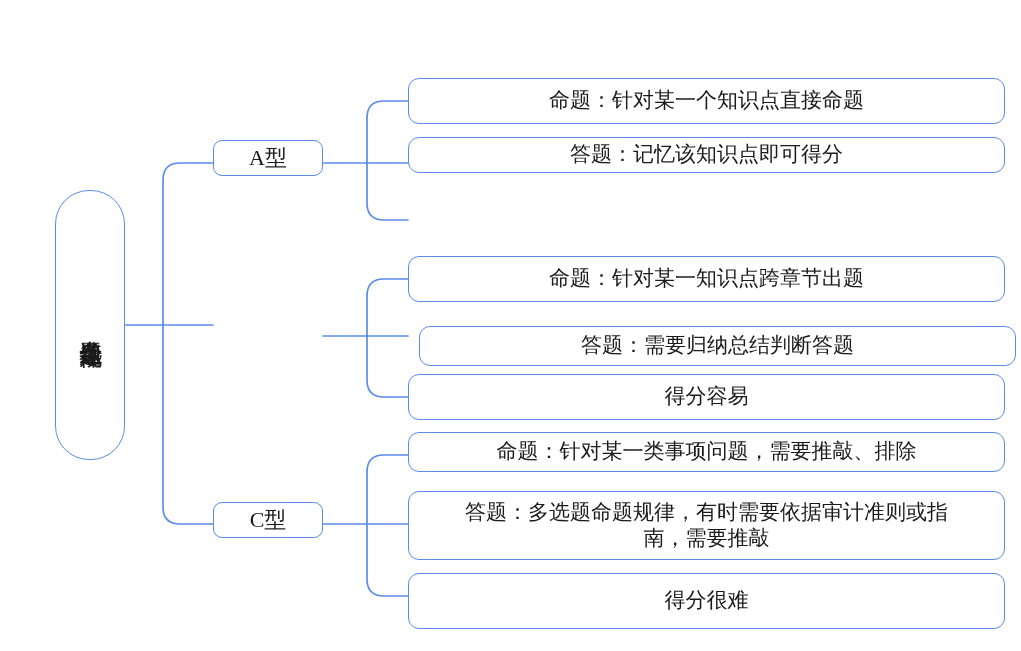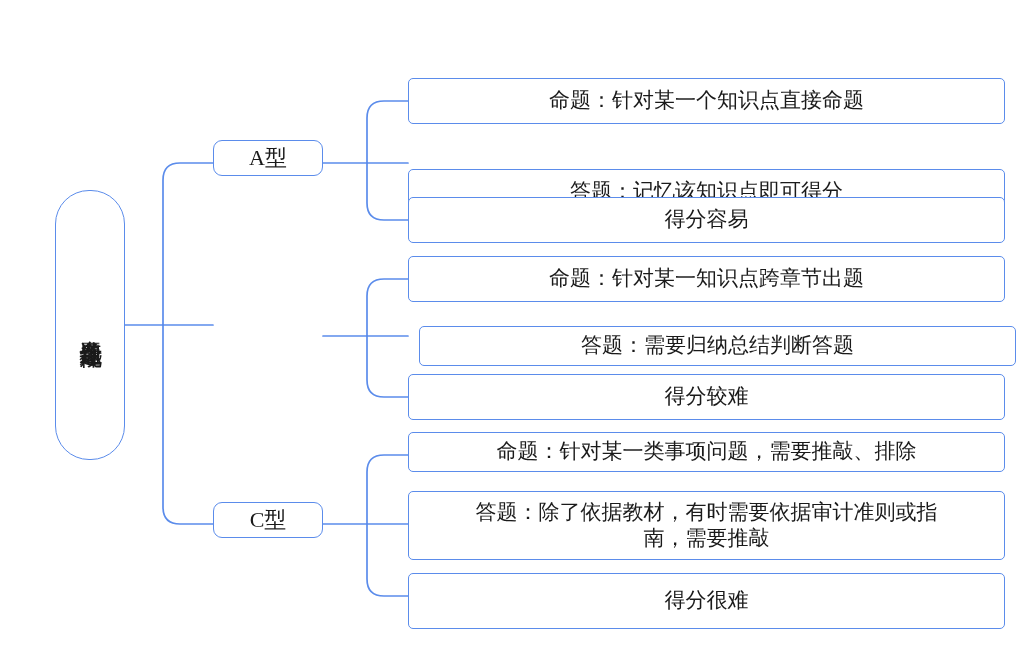--- a/index.html
+++ b/index.html
@@ -68,32 +68,32 @@
     font-size: 22px;
   }
   .node-type-a { top: 140px; }
   .node-type-b { top: 313px; }
   .node-type-c { top: 502px; }
 
   
   .node-leaf {
     left: 408px;
     width: 597px;
-    border-radius: 5px;
+    border-radius: 11px;
     font-size: 21px;
     padding: 0 10px;
   }
   .node-leaf .leaf-text {
     line-height: 1.22;
     width: 100%;
   }
   .node-leaf .leaf-text .ln2 { display: block; }
 
   .lf-a1 { top: 78px;  height: 46px; }
-  .lf-a2 { top: 137px; height: 46px; margin-top: 32px; }
+  .lf-a2 { top: 137px; height: 36px; }
   .lf-a3 { top: 197px; height: 46px; }
 
   .lf-b1 { top: 256px; height: 46px; }
   .lf-b2 { top: 326px; height: 40px; margin-left: 11px; }
   .lf-b3 { top: 374px; height: 46px; }
 
   .lf-c1 { top: 432px; height: 40px; }
   .lf-c2 { top: 491px; height: 69px; }
   .lf-c3 { top: 573px; height: 56px; }
 </style>
@@ -135,43 +135,40 @@
 
   <div class="node node-type node-type-a">
     <span>A型</span>
   </div>
   <div class="node node-leaf lf-a1">
     <span class="leaf-text">命题：针对某一个知识点直接命题</span>
   </div>
   <div class="node node-leaf lf-a2">
     <span class="leaf-text">答题：记忆该知识点即可得分</span>
   </div>
-  <div class="node node-leaf lf-a3">
-    <span class="leaf-text">得分容易</span>
-  </div>
 
   <div class="node node-leaf lf-b1">
     <span class="leaf-text">命题：针对某一知识点跨章节出题</span>
   </div>
   <div class="node node-leaf lf-b2">
     <span class="leaf-text">答题：需要归纳总结判断答题</span>
   </div>
   <div class="node node-leaf lf-b3">
-    <span class="leaf-text">得分较难</span>
+    <span class="leaf-text">得分容易</span>
   </div>
 
   <div class="node node-type node-type-c">
     <span>C型</span>
   </div>
   <div class="node node-leaf lf-c1">
     <span class="leaf-text">命题：针对某一类事项问题，需要推敲、排除</span>
   </div>
   <div class="node node-leaf lf-c2">
     <span class="leaf-text">
-      <span>答题：除了依据教材，有时需要依据审计准则或指</span>
+      <span>答题：多选题命题规律，有时需要依据审计准则或指</span>
       <span class="ln2">南，需要推敲</span>
     </span>
   </div>
   <div class="node node-leaf lf-c3">
     <span class="leaf-text">得分很难</span>
   </div>
 
 </div>
 
 </body></html>

